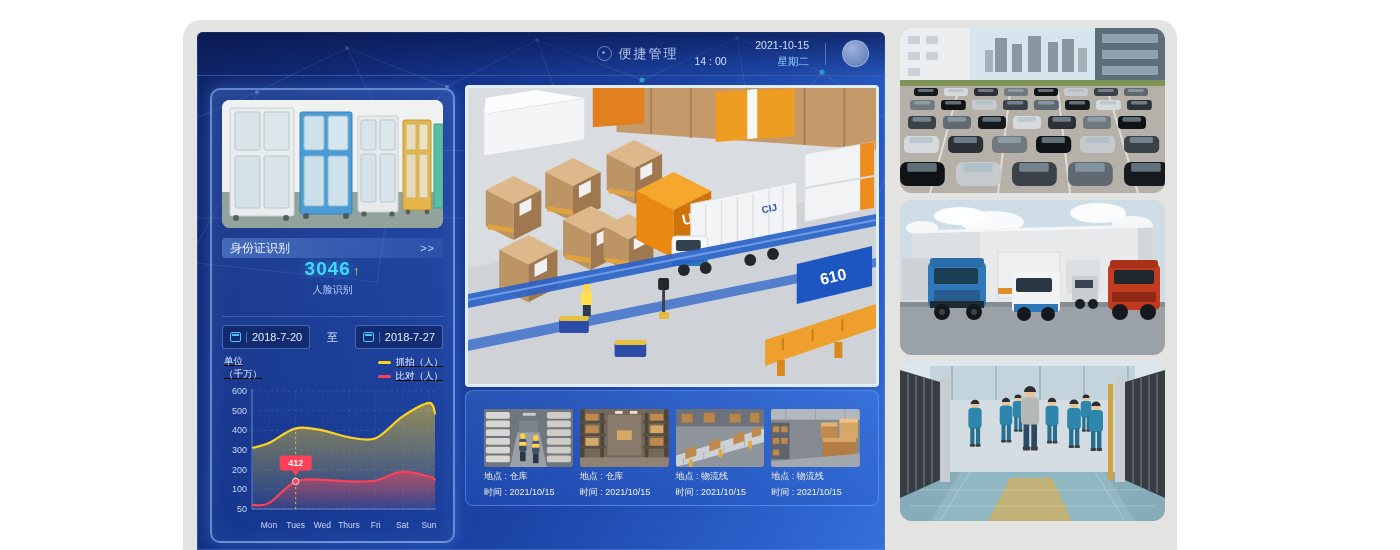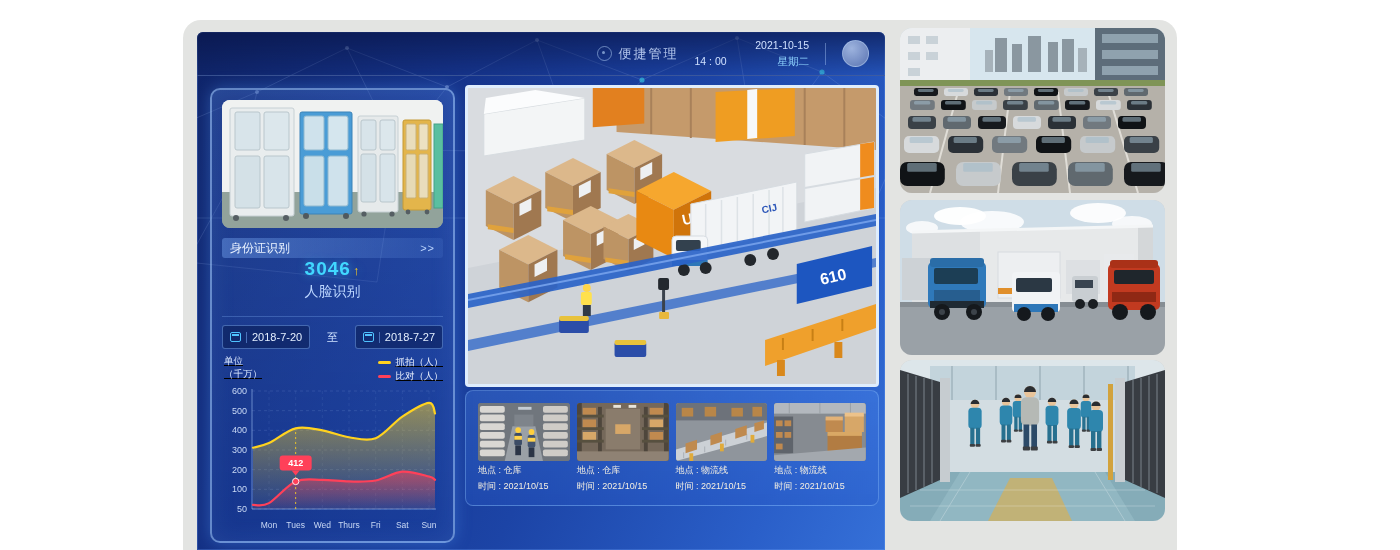--- a/index.html
+++ b/index.html
@@ -34,21 +34,21 @@
     border-radius:3px;background:linear-gradient(90deg,rgba(130,180,255,.38),rgba(130,180,255,.10));
     font-size:12px;color:#eaf3ff;}
   .alert-more{font-size:11px;letter-spacing:1px;color:#bcd6ff;cursor:pointer;}
   .stats-row{height:58px;display:flex;align-items:center;border-bottom:1px solid rgba(140,185,255,.28);flex-direction:column;}
   .stat{flex:1;text-align:center;}
   .stat + .stat{border-left:1px solid rgba(140,185,255,.3);}
   .stat-num{font-size:19px;font-weight:bold;color:#41d8ff;letter-spacing:1px;text-shadow:0 0 8px rgba(65,216,255,.5);}
   .trend{font-size:13px;font-weight:bold;margin-left:2px;}
   .trend-up{color:#ffd21f;}
   .trend-down{color:#ff4059;}
-  .stat-label{margin-top:3px;font-size:14px;color:#bcd6ff;}
+  .stat-label{margin-top:3px;font-size:10px;color:#bcd6ff;}
   .date-row{margin-top:8px;display:flex;align-items:center;justify-content:space-between;}
   .date-pill{display:flex;align-items:center;gap:5px;height:22px;padding:0 7px;border-radius:3px;cursor:pointer;
     background:rgba(10,28,82,.55);border:1px solid rgba(130,180,255,.45);font-size:11px;color:#e4efff;}
   .cal-icon{position:relative;width:11px;height:10px;border:1.5px solid #4fc3ff;border-radius:2px;box-sizing:border-box;}
   .cal-icon::before{content:"";position:absolute;left:1px;right:1px;top:1px;height:2px;background:#4fc3ff;}
   .pill-sep{width:1px;height:11px;background:rgba(130,180,255,.5);}
   .date-to{font-size:11px;color:#cfe2ff;}
   .chart-box{margin-top:6px;text-decoration:underline;}
   .chart-head{display:flex;justify-content:space-between;align-items:flex-start;height:28px;font-size:9.5px;color:#dce9ff;}
   .unit{line-height:1.35;padding-left:2px;}
@@ -57,21 +57,21 @@
   .legend-dash{width:13px;height:3px;border-radius:2px;background:#999;}
   .legend-label{color:#eef4ff;}
   #trend-svg{display:block;}
   
   .main-photo{position:absolute;left:268px;top:53px;width:414px;height:302px;box-sizing:border-box;
     border:3px solid rgba(224,238,255,.92);border-radius:4px;overflow:hidden;background:#dadde1;}
   .main-photo svg{display:block;width:100%;height:100%;}
   
   .camera-strip{position:absolute;left:268px;top:358px;width:414px;height:116px;box-sizing:border-box;border-radius:8px;
     background:linear-gradient(180deg,rgba(80,140,240,.30),rgba(40,90,200,.32));
-    border:1px solid rgba(150,200,255,.35);padding:12px;display:flex;gap:7px;}
+    border:1px solid rgba(150,200,255,.35);padding:18px;display:flex;gap:7px;}
   .cam{flex:1;min-width:0;}
   .cam-thumb{height:58px;border-radius:3px;overflow:hidden;background:#777;cursor:pointer;}
   .cam-thumb svg{display:block;width:100%;height:100%;}
   .cam-line{margin-top:3px;font-size:9px;line-height:1.45;color:#f4efe2;white-space:nowrap;}
   
   .photo{position:absolute;overflow:hidden;border-radius:12px;background:#ccc;}
   .photo svg{display:block;width:100%;height:100%;}
   .photo1{left:900px;top:28px;width:265px;height:165px;}
   .photo2{left:900px;top:200px;width:265px;height:155px;}
   .photo3{left:900px;top:360px;width:265px;height:161px;}

